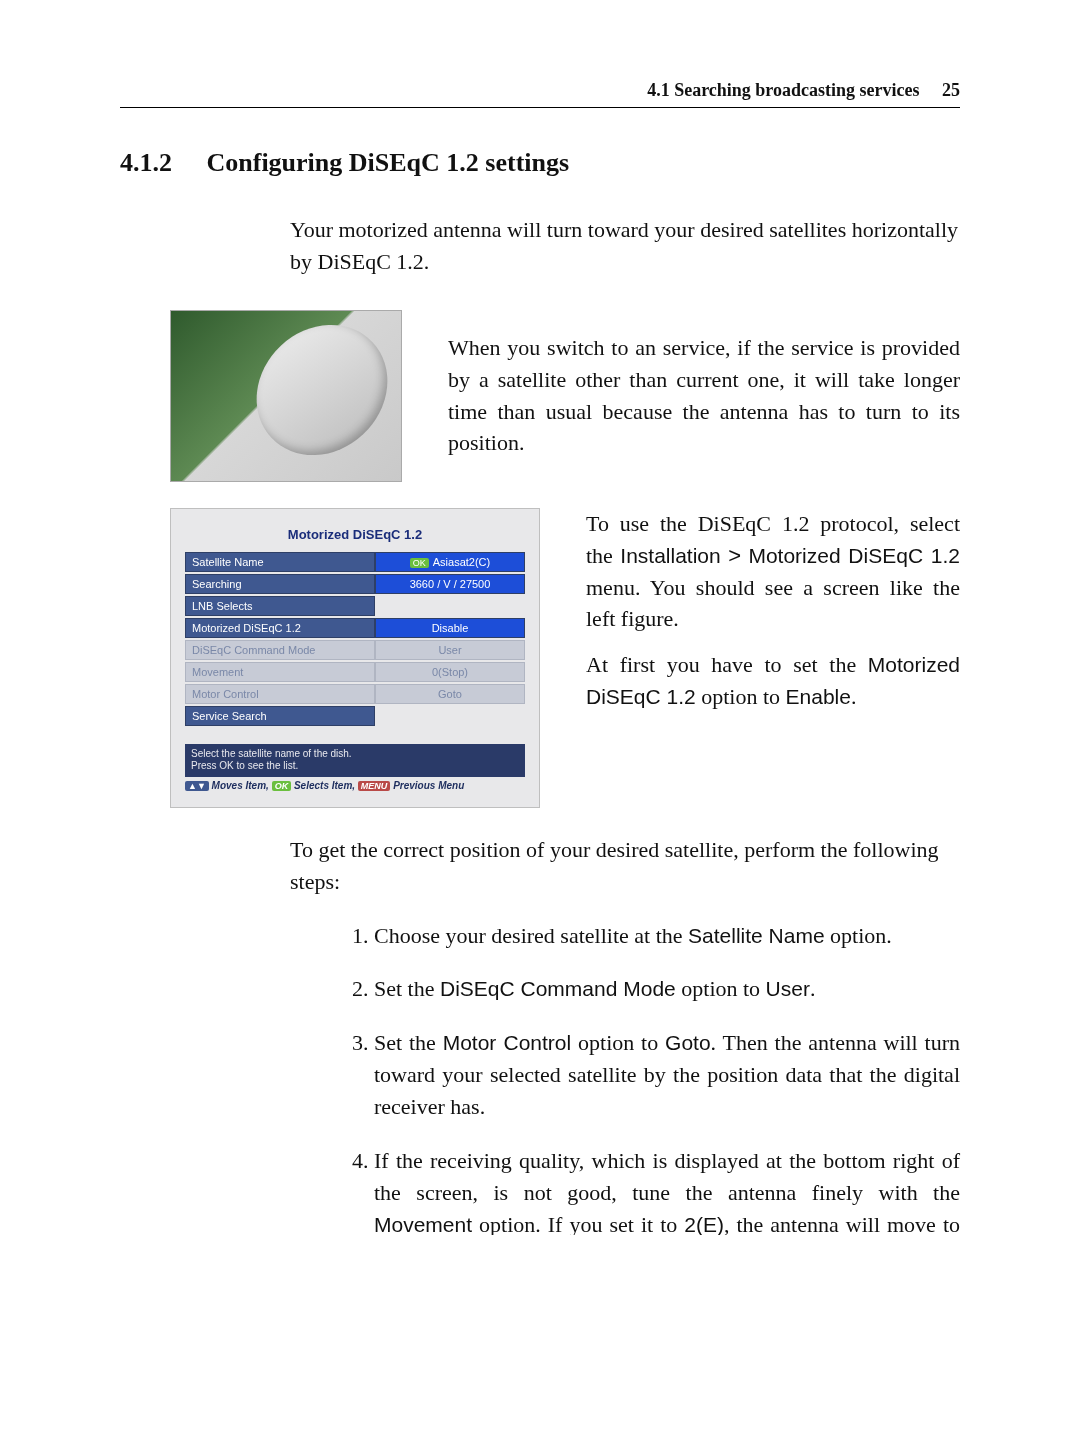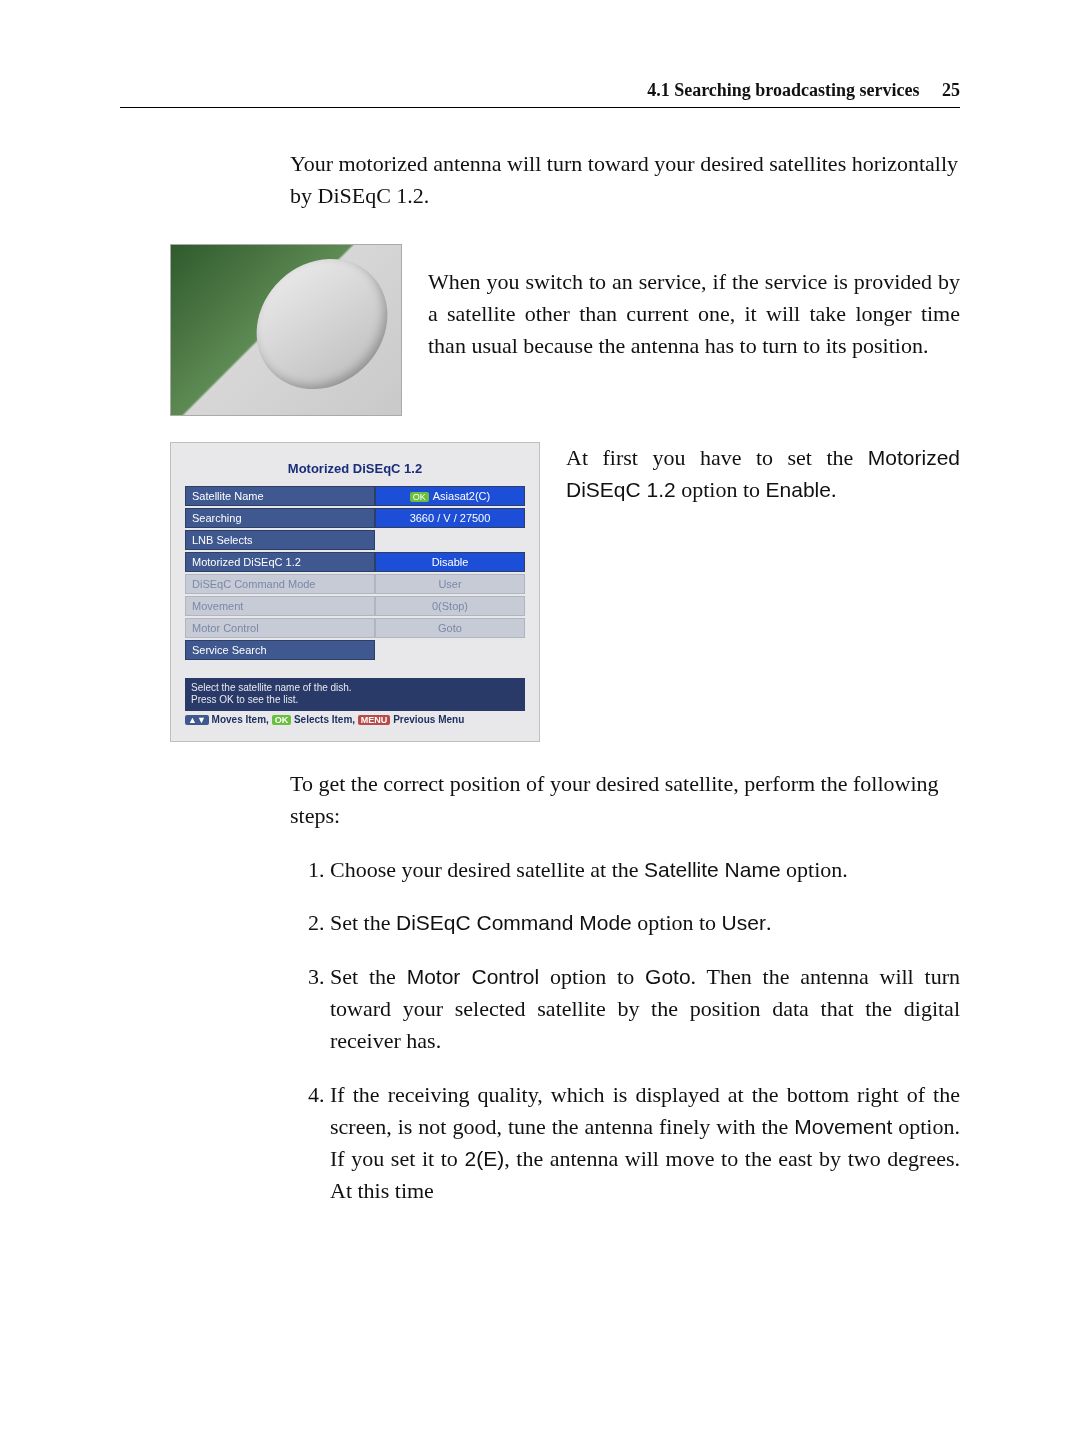--- a/index.html
+++ b/index.html
@@ -41,21 +41,21 @@
   .body-text {
     font-size: 22px;
     line-height: 1.45;
   }
   .intro {
     margin-left: 170px;
     margin-bottom: 32px;
   }
   .row {
     display: flex;
-    gap: 26px;
+    gap: 46px;
     margin-bottom: 26px;
   }
   .antenna-photo {
     width: 230px;
     height: 170px;
     background: linear-gradient(135deg, #2f5a2d 0%, #5e8a53 45%, #d7d7d7 46%, #c9c9c9 100%);
     position: relative;
     flex: 0 0 auto;
     margin-left: 50px;
     border: 1px solid #aaa;
@@ -150,20 +150,21 @@
     background: #2a3a68;
     padding: 4px 6px;
     font-size: 10px;
     line-height: 1.25;
     margin-bottom: 3px;
   }
   .menu-nav {
     color: #203060;
     font-size: 10px;
     font-weight: bold;
+    font-style: italic;
   }
   .menu-nav .tag-ok {
     background: #6bbf3f;
     color: #fff;
     padding: 0 3px;
     font-size: 9px;
     border-radius: 2px;
   }
   .menu-nav .tag-menu {
     background: #b94a48;
@@ -195,35 +196,40 @@
     margin-left: 170px;
     margin-top: 18px;
   }
   ol.steps {
     margin: 22px 0 0 0;
     padding-left: 40px;
   }
   ol.steps li {
     margin-bottom: 22px;
     text-align: justify;
+    margin-left: 44px;
   }
   .gt {
     font-family: Arial, Helvetica, sans-serif;
   }
 </style>
 </head>
 <body>
 
 <div class="page">
 
   <div class="running-head">
     <span>4.1 Searching broadcasting services</span>
     <span class="pnum">25</span>
   </div>
 
+  <div class="section-heading">
+    <span class="snum">4.1.2</span>
+    <span>Configuring DiSEqC 1.2 settings</span>
+  </div>
 
   <p class="body-text intro">Your motorized antenna will turn toward your desired satellites horizontally by DiSEqC 1.2.</p>
 
   <div class="row">
     <div class="antenna-photo"></div>
     <p class="body-text wrapped-text">When you switch to an service, if the service is provided by a satellite other than current one, it will take longer time than usual because the antenna has to turn to its position.</p>
   </div>
 
   <div class="row">
 
@@ -273,20 +279,25 @@
           <span>Moves Item,</span>
           <span class="tag-ok">OK</span>
           <span>Selects Item,</span>
           <span class="tag-menu">MENU</span>
           <span>Previous Menu</span>
         </div>
       </div>
     </div>
 
     <div class="body-text side-text">
+      <p>
+        <span>To use the DiSEqC 1.2 protocol, select the </span><span class="sans">Installation</span>
+        <span class="gt">&gt;</span>
+        <span class="sans">Motorized DiSEqC 1.2</span><span> menu. You should see a screen like the left figure.</span>
+      </p>
       <p>
         <span>At first you have to set the </span><span class="sans">Motorized DiSEqC 1.2</span><span> option to </span><span class="sans">Enable</span><span>.</span>
       </p>
     </div>
   </div>
 
   <div class="body-text after-shot">
     <p>To get the correct position of your desired satellite, perform the following steps:</p>
 
     <ol class="steps">

